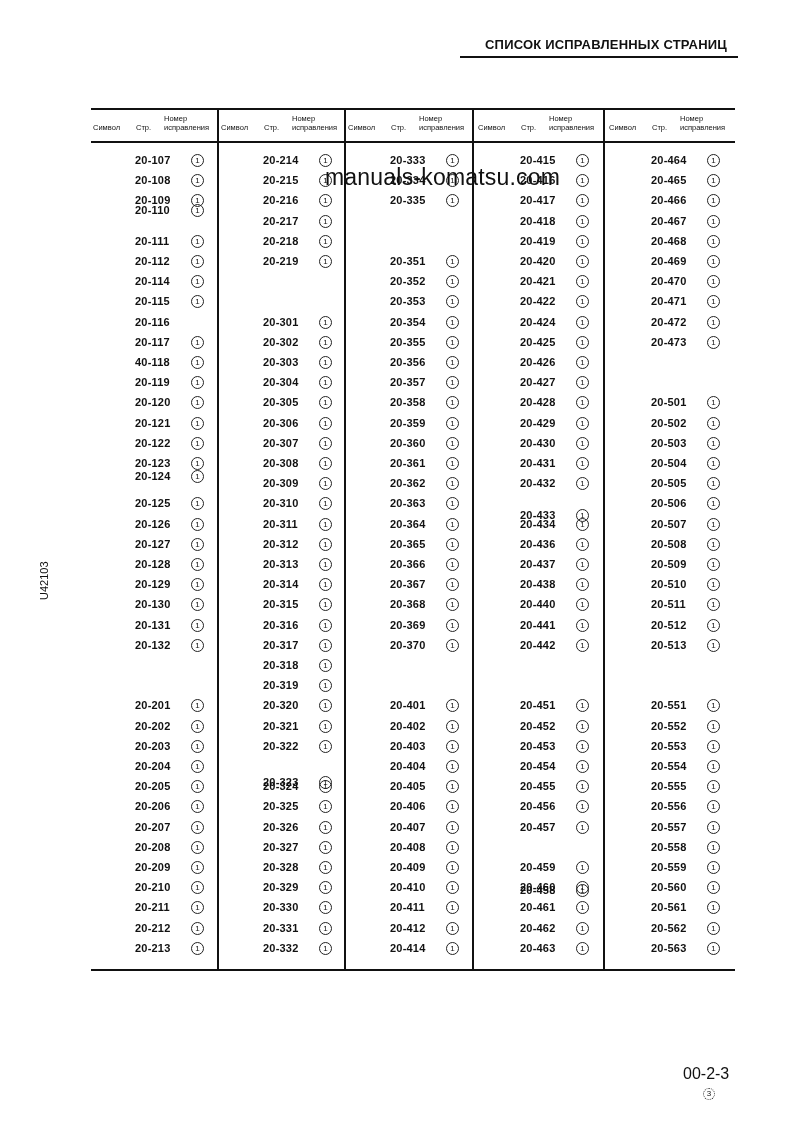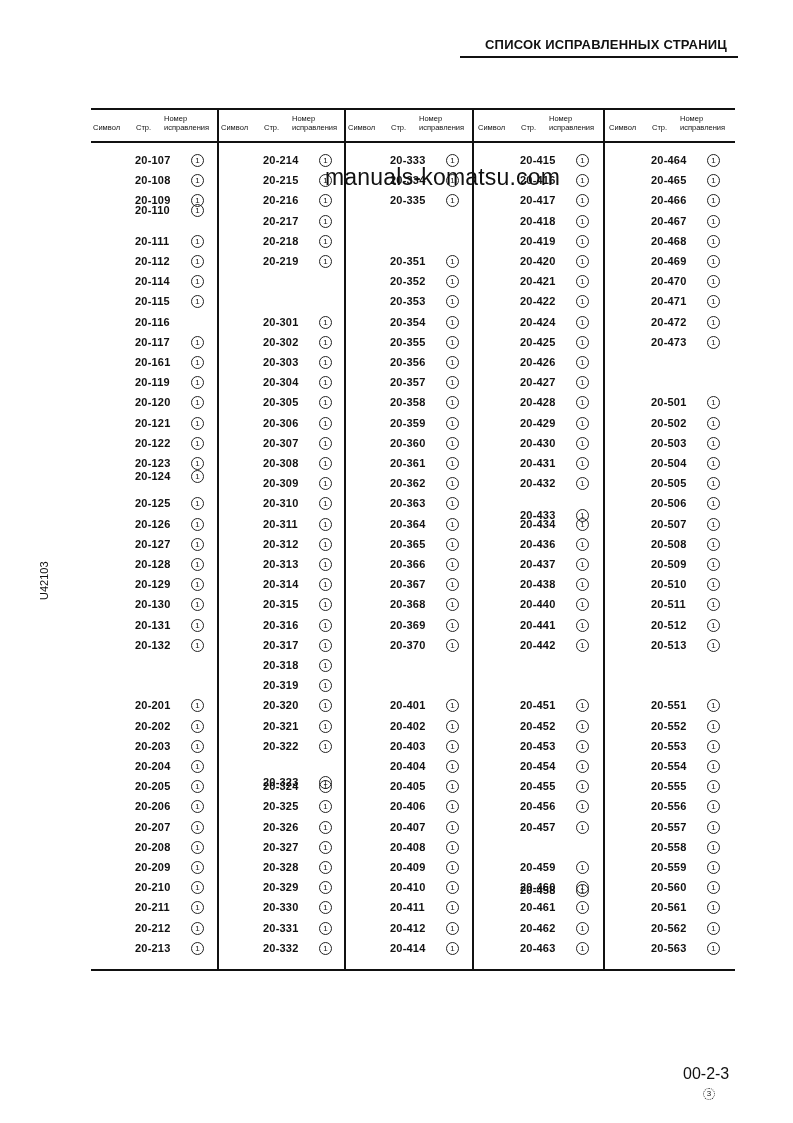--- a/index.html
+++ b/index.html
@@ -80,21 +80,21 @@
         <span class="rev">1</span>
       </div>
       <div class="row" style="top: 203.6px;">
         <span class="page">20-116</span>
       </div>
       <div class="row" style="top: 223.8px;">
         <span class="page">20-117</span>
         <span class="rev">1</span>
       </div>
       <div class="row" style="top: 244px;">
-        <span class="page">20-161</span>
+        <span class="page">40-118</span>
         <span class="rev">1</span>
       </div>
       <div class="row" style="top: 264.2px;">
         <span class="page">20-119</span>
         <span class="rev">1</span>
       </div>
       <div class="row" style="top: 284.4px;">
         <span class="page">20-120</span>
         <span class="rev">1</span>
       </div>

